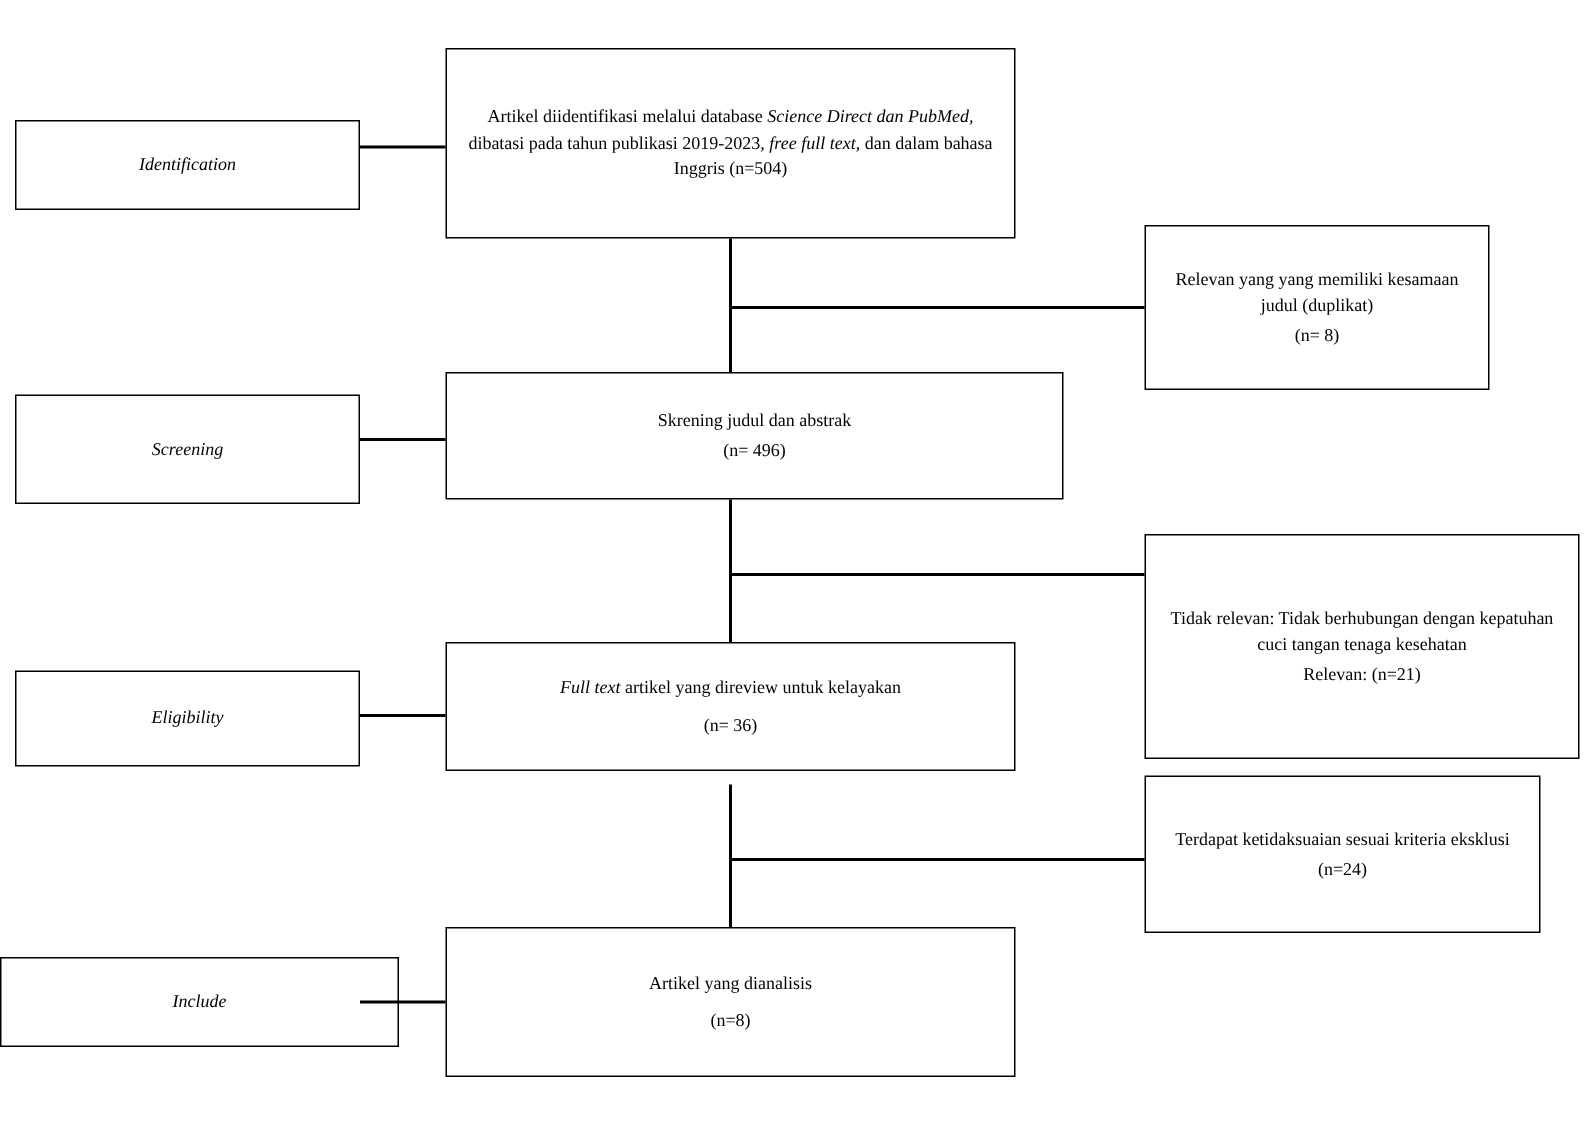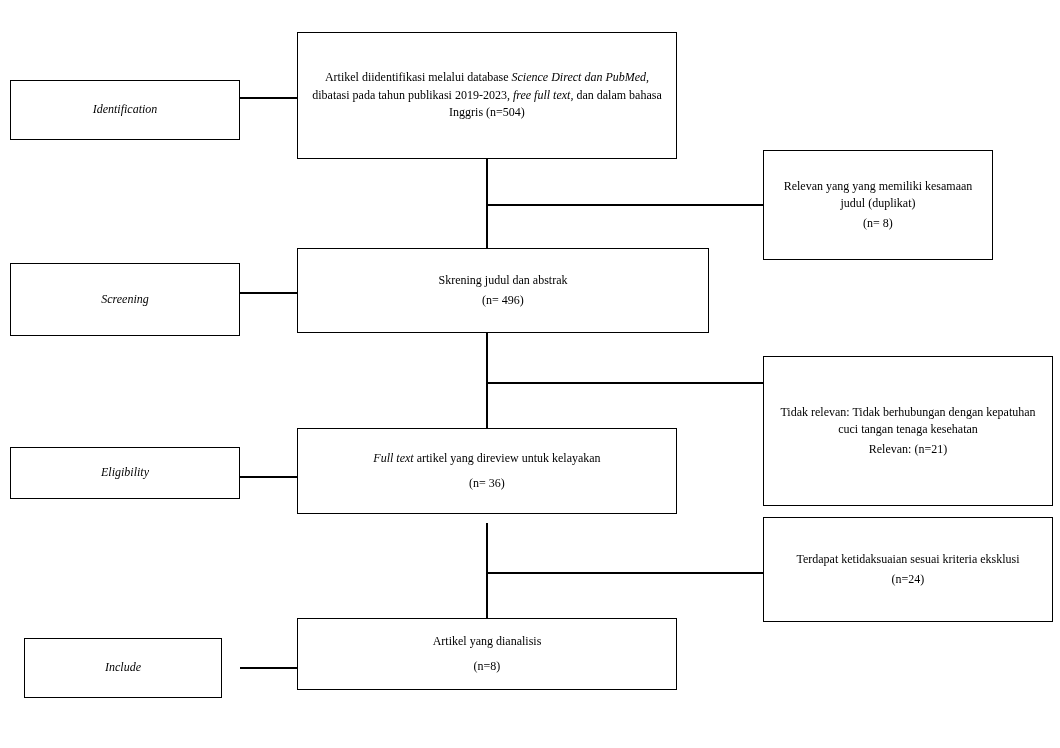--- a/index.html
+++ b/index.html
@@ -49,25 +49,25 @@
 <div class="canvas">
 
   <div class="box stage" style="left:10px; top:80px; width:230px; height:60px;">
     <span>Identification</span>
   </div>
 
   <div class="box stage" style="left:10px; top:263px; width:230px; height:73px;">
     <span>Screening</span>
   </div>
 
-  <div class="box stage" style="left:10px; top:447px; width:230px; height:52px;">
+  <div class="box stage" style="left:10px; top:447px; width:230px; height:64px;">
     <span>Eligibility</span>
   </div>
 
-  <div class="box stage" style="left:24px; top:638px; width:198px; height:60px;">
+  <div class="box stage" style="left:0; top:638px; width:266px; height:60px;">
     <span>Include</span>
   </div>
 
   <div class="box" style="left:297px; top:32px; width:380px; height:127px;">
     <span>
       <span>Artikel diidentifikasi melalui database </span><span class="italic">Science Direct dan PubMed,</span><span> dibatasi pada tahun publikasi 2019-2023, </span><span class="italic">free full text,</span><span> dan dalam bahasa Inggris (n=504)</span>
     </span>
   </div>
 
   <div class="box" style="left:297px; top:248px; width:412px; height:85px;">
@@ -75,36 +75,36 @@
     <span class="count">(n= 496)</span>
   </div>
 
   <div class="box" style="left:297px; top:428px; width:380px; height:86px;">
     <span class="body-line">
       <span class="italic">Full text</span><span> artikel yang direview untuk kelayakan</span>
     </span>
     <span class="count gap">(n= 36)</span>
   </div>
 
-  <div class="box" style="left:297px; top:618px; width:380px; height:72px;">
+  <div class="box" style="left:297px; top:618px; width:380px; height:100px;">
     <span class="body-line">Artikel yang dianalisis</span>
     <span class="count gap">(n=8)</span>
   </div>
 
   <div class="box" style="left:763px; top:150px; width:230px; height:110px;">
     <span class="body-line">Relevan yang yang memiliki kesamaan judul (duplikat)</span>
     <span class="count">(n= 8)</span>
   </div>
 
   <div class="box" style="left:763px; top:308px; width:290px; height:150px;margin-top:48px;">
     <span class="body-line">Tidak relevan: Tidak berhubungan dengan kepatuhan cuci tangan tenaga kesehatan</span>
     <span class="count">Relevan: (n=21)</span>
   </div>
 
-  <div class="box" style="left:763px; top:517px; width:290px; height:105px;">
+  <div class="box" style="left:763px; top:517px; width:264px; height:105px;">
     <span class="body-line">Terdapat ketidaksuaian sesuai kriteria eksklusi</span>
     <span class="count">(n=24)</span>
   </div>
 
   <div class="line" style="left:240px; top:97px; width:57px; height:1.5px;"></div>
   <div class="line" style="left:240px; top:292px; width:57px; height:1.5px;"></div>
   <div class="line" style="left:240px; top:476px; width:57px; height:1.5px;"></div>
   <div class="line" style="left:240px; top:667px; width:57px; height:1.5px;"></div>
 
   <div class="line" style="left:486px; top:159px; width:1.5px; height:89px;"></div>

